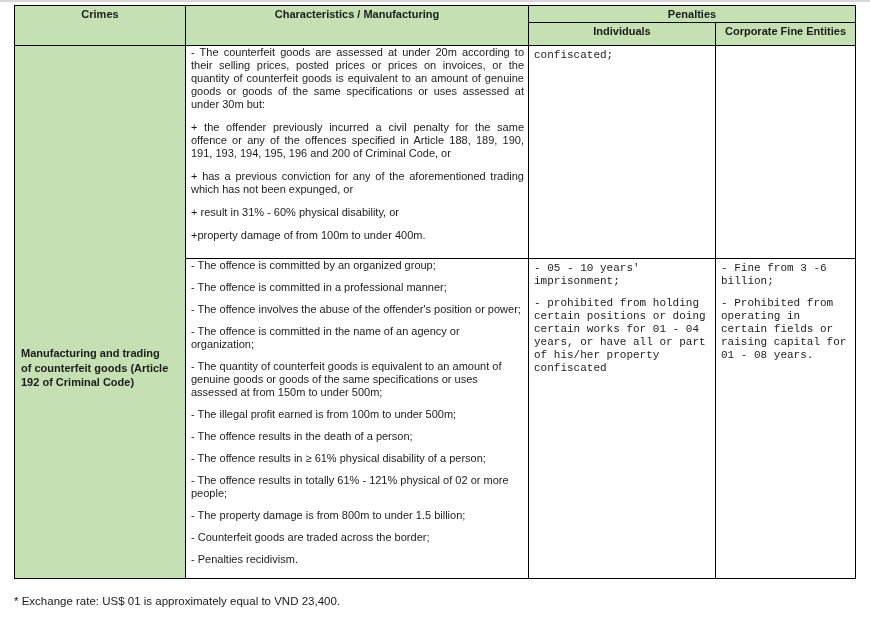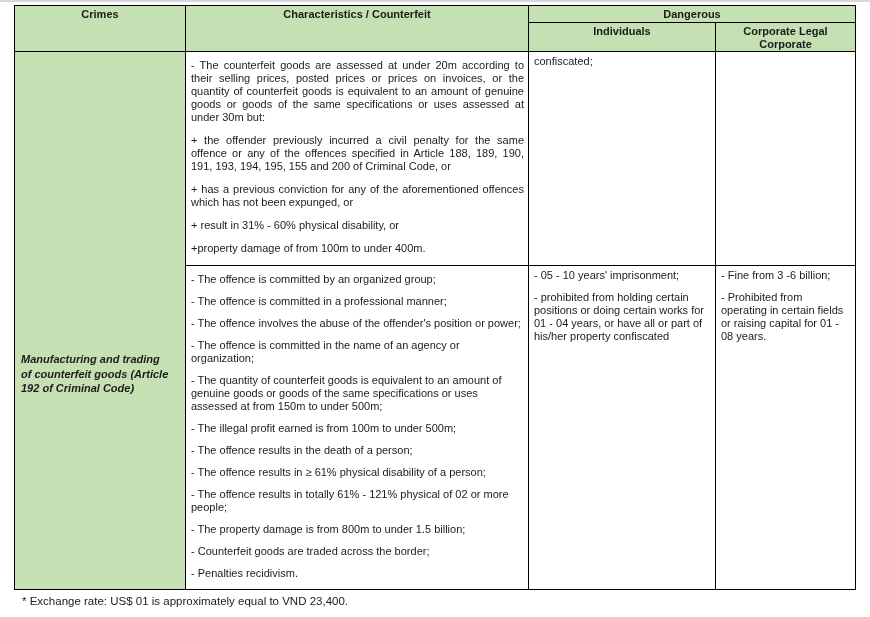--- a/index.html
+++ b/index.html
@@ -32,75 +32,74 @@
     line-height:13px;
     vertical-align:top;
     overflow:hidden;
   }
   table.doc th{
     background:var(--header-bg);
     font-weight:bold;
     text-align:center;
     padding:2px 3px 0 3px;
   }
-  td.chars{padding:7px 4px 0 5px;}
-  td.pen{padding:3px 5px 0 5px;}
+  td.chars{padding:0 4px 0 5px;}
+  td.pen{padding:3px 5px 0 5px;font-family:Liberation Mono, monospace;}
   td.empty-cell{padding:3px 5px 0 5px;}
   .para{margin:0 0 9px 0;}
   .justify .para{text-align:justify;margin-bottom:10px;}
   td.crimes-cell{
     background:var(--header-bg);
     padding:0 16px 0 6px;
-    font-style:italic;
   }
   .crime-text{
     margin-top:300px;
     font-weight:bold;
     font-size:11px;
     line-height:14.5px;
   }
   .footnote{
-    position:absolute;left:22px;top:595px;
+    position:absolute;left:14px;top:595px;
     font-size:11.5px;
     color:#1a1a1a;
   }
 </style>
 </head>
 <body>
 
 <div class="page">
   <div class="top-rule"></div>
 
   <table class="doc">
     <colgroup>
       <col style="width:171px">
       <col style="width:343px">
       <col style="width:187px">
       <col style="width:140px">
     </colgroup>
     <thead>
       <tr style="height:17px">
         <th rowspan="2">Crimes</th>
-        <th rowspan="2">Characteristics / Counterfeit</th>
-        <th colspan="2">Dangerous</th>
+        <th rowspan="2">Characteristics / Manufacturing</th>
+        <th colspan="2">Penalties</th>
       </tr>
       <tr style="height:23px">
         <th>Individuals</th>
-        <th>Corporate Legal Corporate</th>
+        <th>Corporate Fine Entities</th>
       </tr>
     </thead>
     <tbody>
       <tr style="height:213px">
         <td rowspan="2" class="crimes-cell">
           <div class="crime-text">Manufacturing and trading of counterfeit goods (Article 192 of Criminal Code)</div>
         </td>
         <td class="chars justify">
             <p class="para">- The counterfeit goods are assessed at under 20m according to their selling prices, posted prices or prices on invoices, or the quantity of counterfeit goods is equivalent to an amount of genuine goods or goods of the same specifications or uses assessed at under 30m but:</p>
-            <p class="para">+ the offender previously incurred a civil penalty for the same offence or any of the offences specified in Article 188, 189, 190, 191, 193, 194, 195, 155 and 200 of Criminal Code, or</p>
-            <p class="para">+ has a previous conviction for any of the aforementioned offences which has not been expunged, or</p>
+            <p class="para">+ the offender previously incurred a civil penalty for the same offence or any of the offences specified in Article 188, 189, 190, 191, 193, 194, 195, 196 and 200 of Criminal Code, or</p>
+            <p class="para">+ has a previous conviction for any of the aforementioned trading which has not been expunged, or</p>
             <p class="para">+ result in 31% - 60% physical disability, or</p>
             <p class="para">+property damage of from 100m to under 400m.</p>
           </td>
         <td class="pen">
             <p class="para">confiscated;</p>
           </td>
         <td class="empty-cell"></td>
       </tr>
       <tr style="height:320px">
         <td class="chars">

